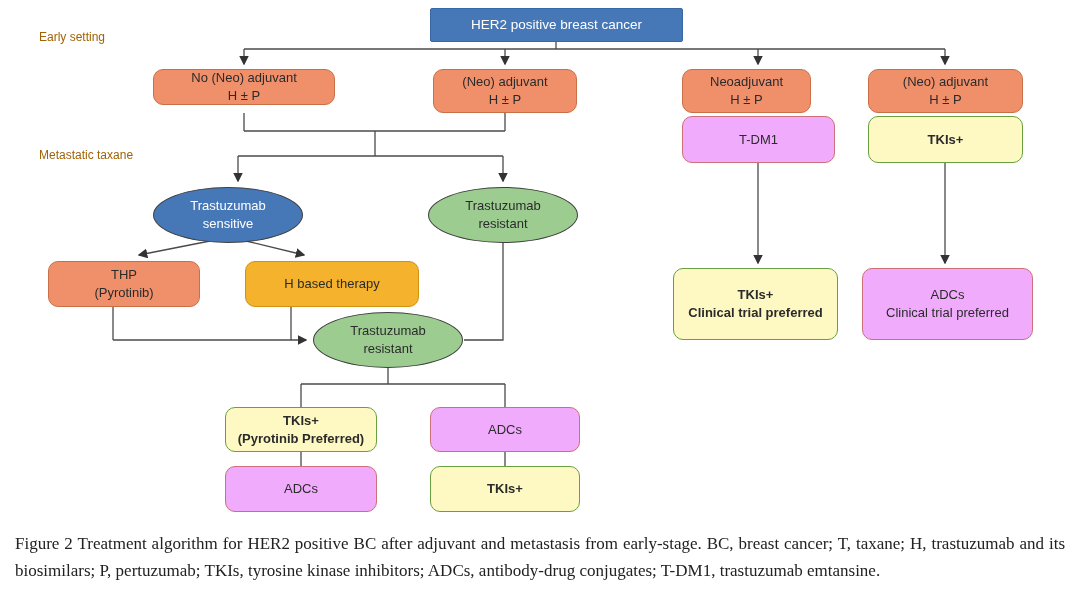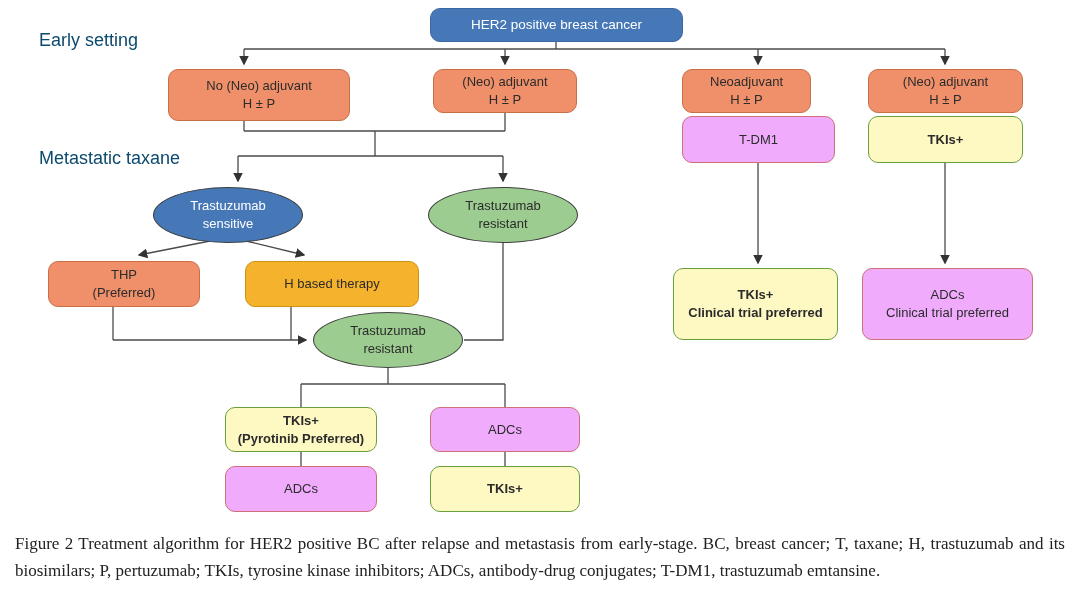--- a/index.html
+++ b/index.html
@@ -6,32 +6,32 @@
   .page {
     position:relative; width:1080px; height:613px;
     background:#ffffff; overflow:hidden;
     font-family:"Liberation Sans","DejaVu Sans",sans-serif;
     color:#2f2f2f;
   }
   .diagram { position:absolute; left:0; top:0; width:1080px; height:528px; }
   svg.edges { position:absolute; left:0; top:0; width:1080px; height:528px; }
 
   .stage-label {
-    position:absolute; font-size:18px; color:#0c4a6e; white-space:nowrap;
+    position:absolute; font-size:12px; color:#a16207; white-space:nowrap;
   }
 
   .node {
     position:absolute; box-sizing:border-box;
     display:flex; flex-direction:column; align-items:center; justify-content:center;
     text-align:center; font-size:13px; line-height:18px; color:#2b2b2b;
     white-space:pre-line;
   }
   .box  { border-radius:10px; border:1.5px solid rgba(70,45,30,0.55); }
   .root {
-    background:#4678B8; border:1.5px solid #3a67a5; border-radius:10px;
+    background:#4678B8; border:1.5px solid #3a67a5; border-radius:2px;
     color:#ffffff; font-size:13.5px;
   }
   .orange { background:#F0906B; border-color:#c86f48; }
   .pink   { background:#f0abfc; border-color:#cc7079; }
   .green  { background:#fef9c3; border-color:#699f3e;font-weight:bold; }
   .yellow { background:#F5B22C; border-color:#cf9314;margin-left:17px; }
   .ellipse {
     border-radius:50%; border:1.3px solid #3f3f3f;
   }
   .ellipse.blue  { background:#4678B8; color:#ffffff; }
@@ -95,53 +95,53 @@
         <path d="M758 163 V263" marker-end="url(#arw)"></path>
         <path d="M945 163 V263" marker-end="url(#arw)"></path>
       </g>
     </svg>
 
     <div class="stage-label" style="left:39px; top:30px">Early setting</div>
     <div class="stage-label" style="left:39px; top:148px">Metastatic taxane</div>
 
     <div class="node root" style="left:430px; top:8px; width:253px; height:34px">HER2 positive breast cancer</div>
 
-    <div class="node box orange" style="left:168px; top:69px; width:182px; height:52px">No (Neo) adjuvant
+    <div class="node box orange" style="left:153px; top:69px; width:182px; height:36px">No (Neo) adjuvant
 H ± P</div>
     <div class="node box orange" style="left:433px; top:69px; width:144px; height:44px">(Neo) adjuvant
 H ± P</div>
     <div class="node box orange" style="left:682px; top:69px; width:129px; height:44px">Neoadjuvant
 H ± P</div>
     <div class="node box orange" style="left:868px; top:69px; width:155px; height:44px">(Neo) adjuvant
 H ± P</div>
 
     <div class="node box pink" style="left:682px; top:116px; width:153px; height:47px">T-DM1</div>
     <div class="node box green" style="left:868px; top:116px; width:155px; height:47px">TKIs+</div>
 
     <div class="node ellipse blue" style="left:153px; top:187px; width:150px; height:56px">Trastuzumab
 sensitive</div>
     <div class="node ellipse lgreen" style="left:428px; top:187px; width:150px; height:56px">Trastuzumab
 resistant</div>
 
     <div class="node box orange" style="left:48px; top:261px; width:152px; height:46px">THP
-(Preferred)</div>
+(Pyrotinib)</div>
     <div class="node box yellow" style="left:228px; top:261px; width:174px; height:46px">H based therapy</div>
 
     <div class="node ellipse lgreen" style="left:313px; top:312px; width:150px; height:56px">Trastuzumab
 resistant</div>
 
     <div class="node box green" style="left:225px; top:407px; width:152px; height:45px">TKIs+
 (Pyrotinib Preferred)</div>
     <div class="node box pink" style="left:430px; top:407px; width:150px; height:45px">ADCs</div>
 
     <div class="node box pink" style="left:225px; top:466px; width:152px; height:46px">ADCs</div>
     <div class="node box green" style="left:430px; top:466px; width:150px; height:46px">TKIs+</div>
 
     <div class="node box green" style="left:673px; top:268px; width:165px; height:72px">TKIs+
 Clinical trial preferred</div>
     <div class="node box pink" style="left:862px; top:268px; width:171px; height:72px">ADCs
 Clinical trial preferred</div>
   </div>
 
   <div class="caption">
-    <span class="cap-label">Figure 2</span><span> Treatment algorithm for HER2 positive BC after relapse and metastasis from early-stage. BC, breast cancer; T, taxane; H, trastuzumab and its biosimilars; P, pertuzumab; TKIs, tyrosine kinase inhibitors; ADCs, antibody-drug conjugates; T-DM1, trastuzumab emtansine.</span>
+    <span class="cap-label">Figure 2</span><span> Treatment algorithm for HER2 positive BC after adjuvant and metastasis from early-stage. BC, breast cancer; T, taxane; H, trastuzumab and its biosimilars; P, pertuzumab; TKIs, tyrosine kinase inhibitors; ADCs, antibody-drug conjugates; T-DM1, trastuzumab emtansine.</span>
   </div>
 </div>
 
 </body></html>

